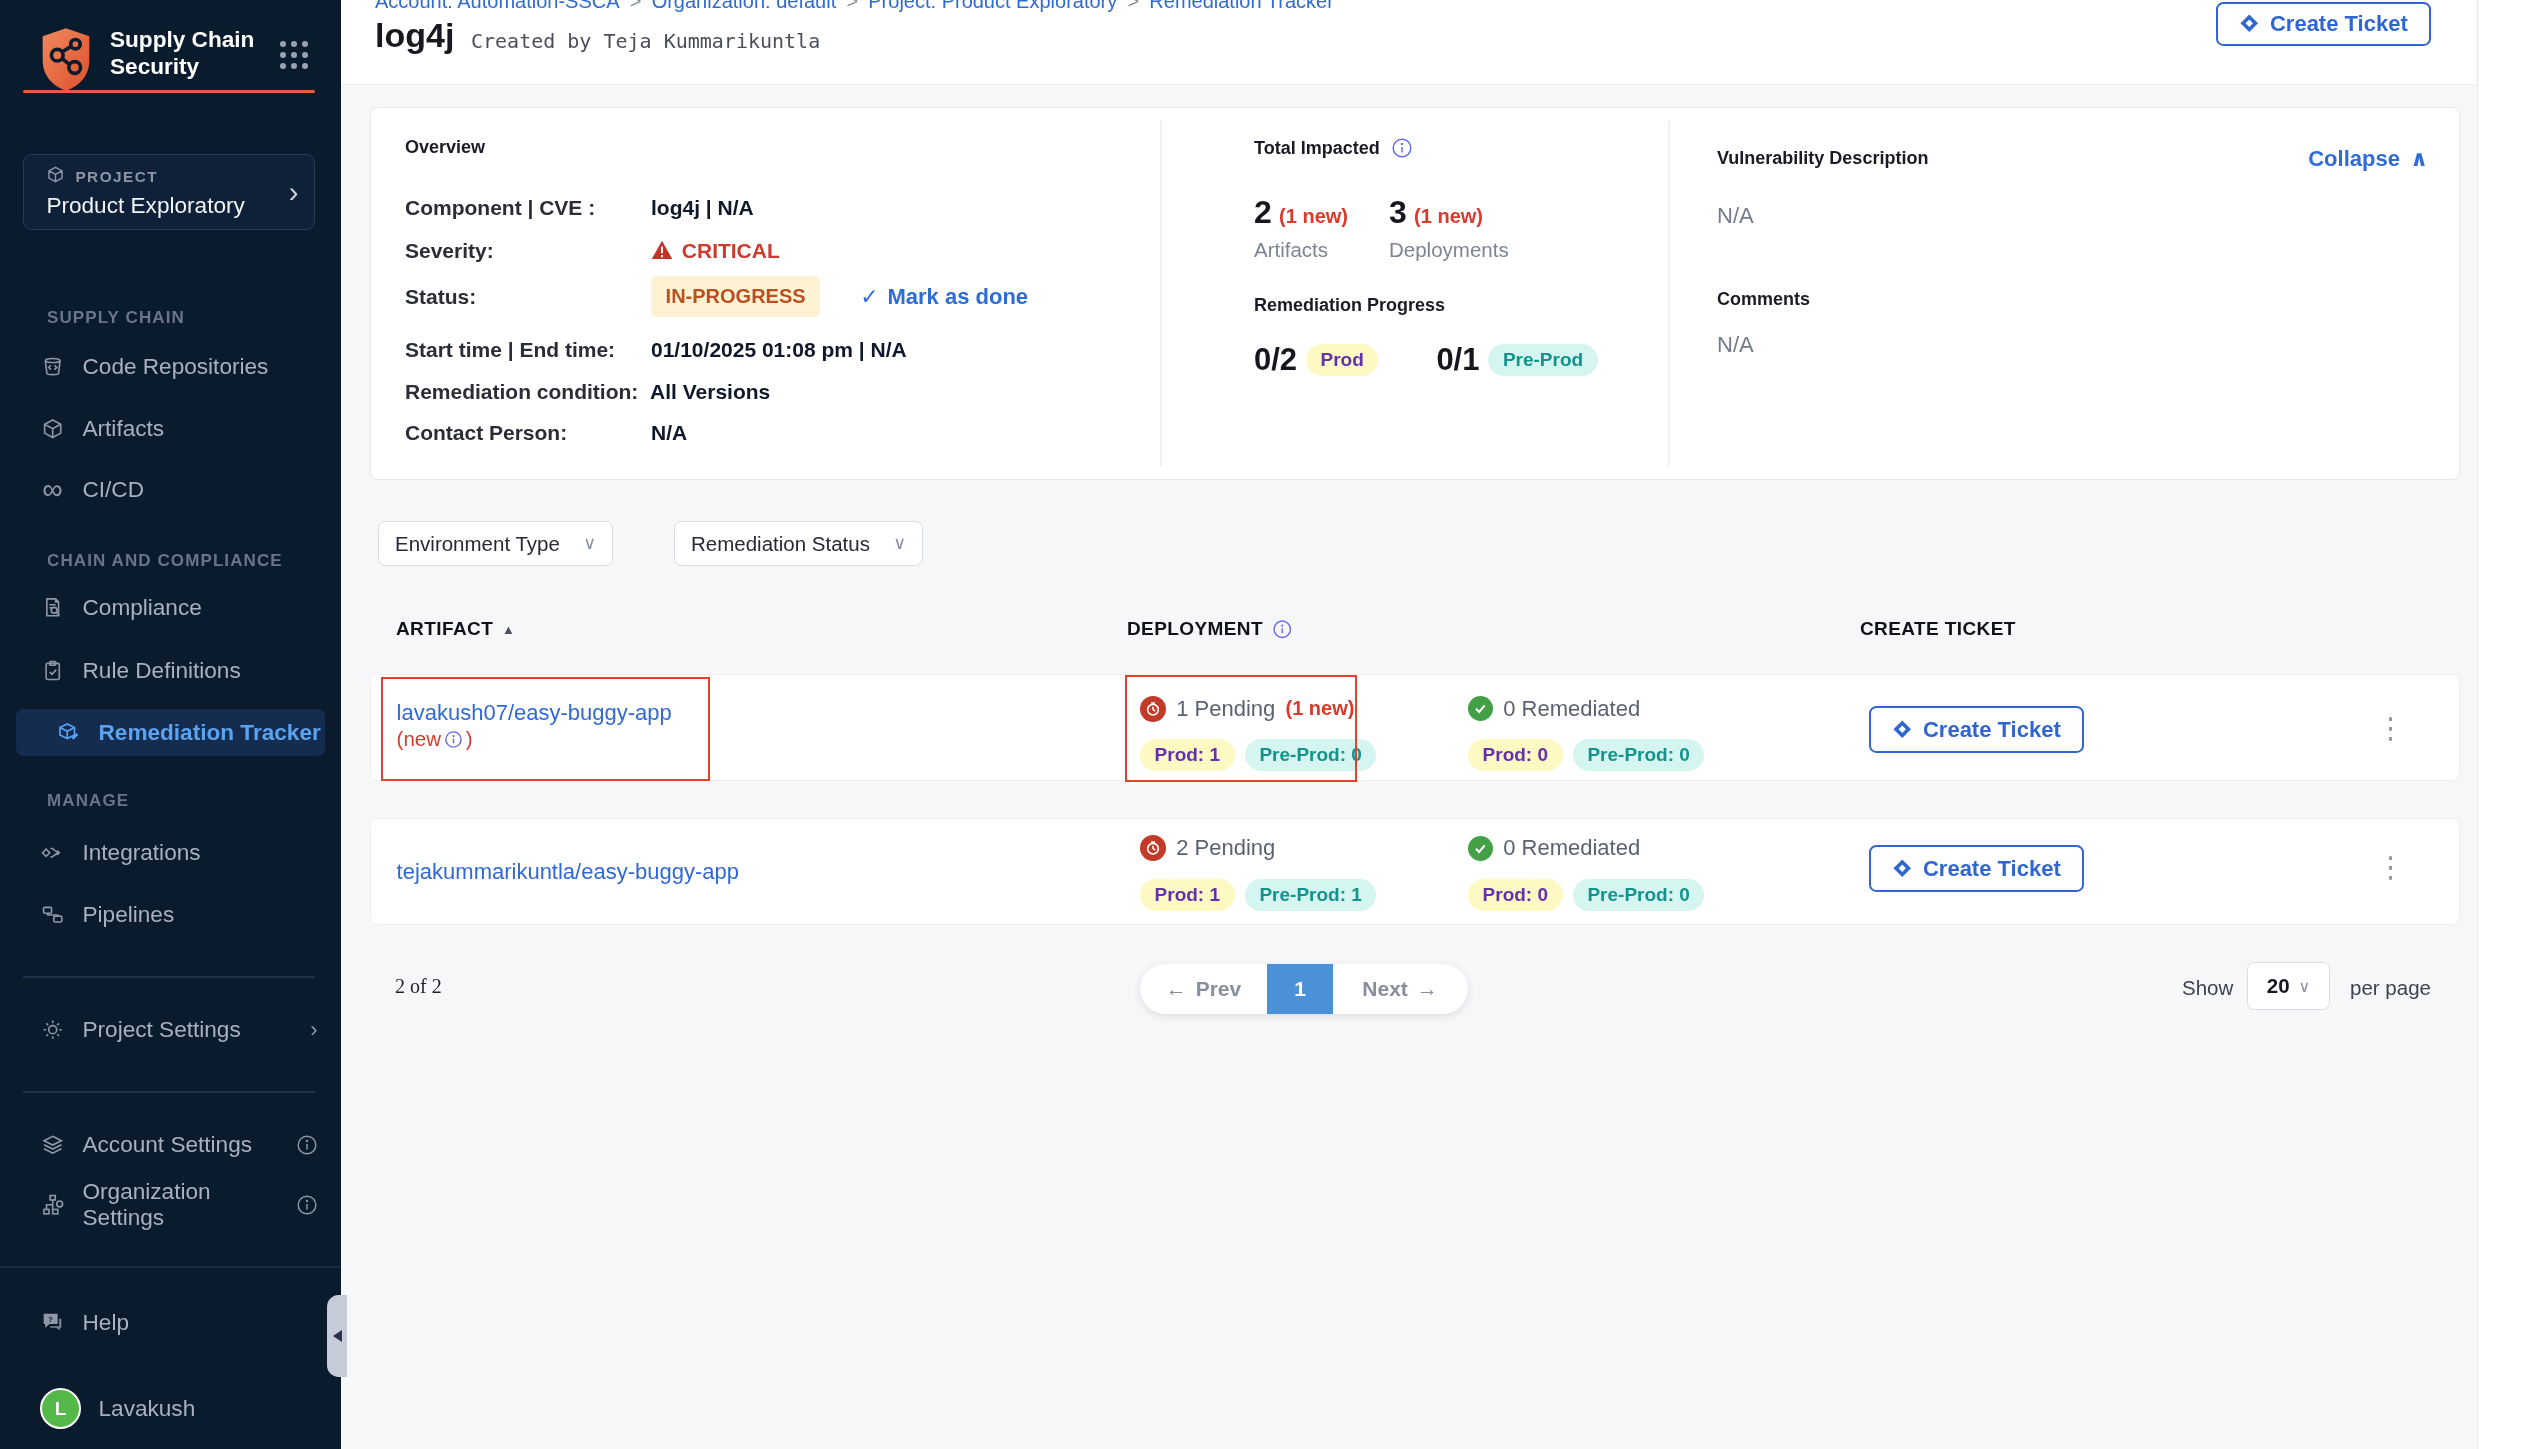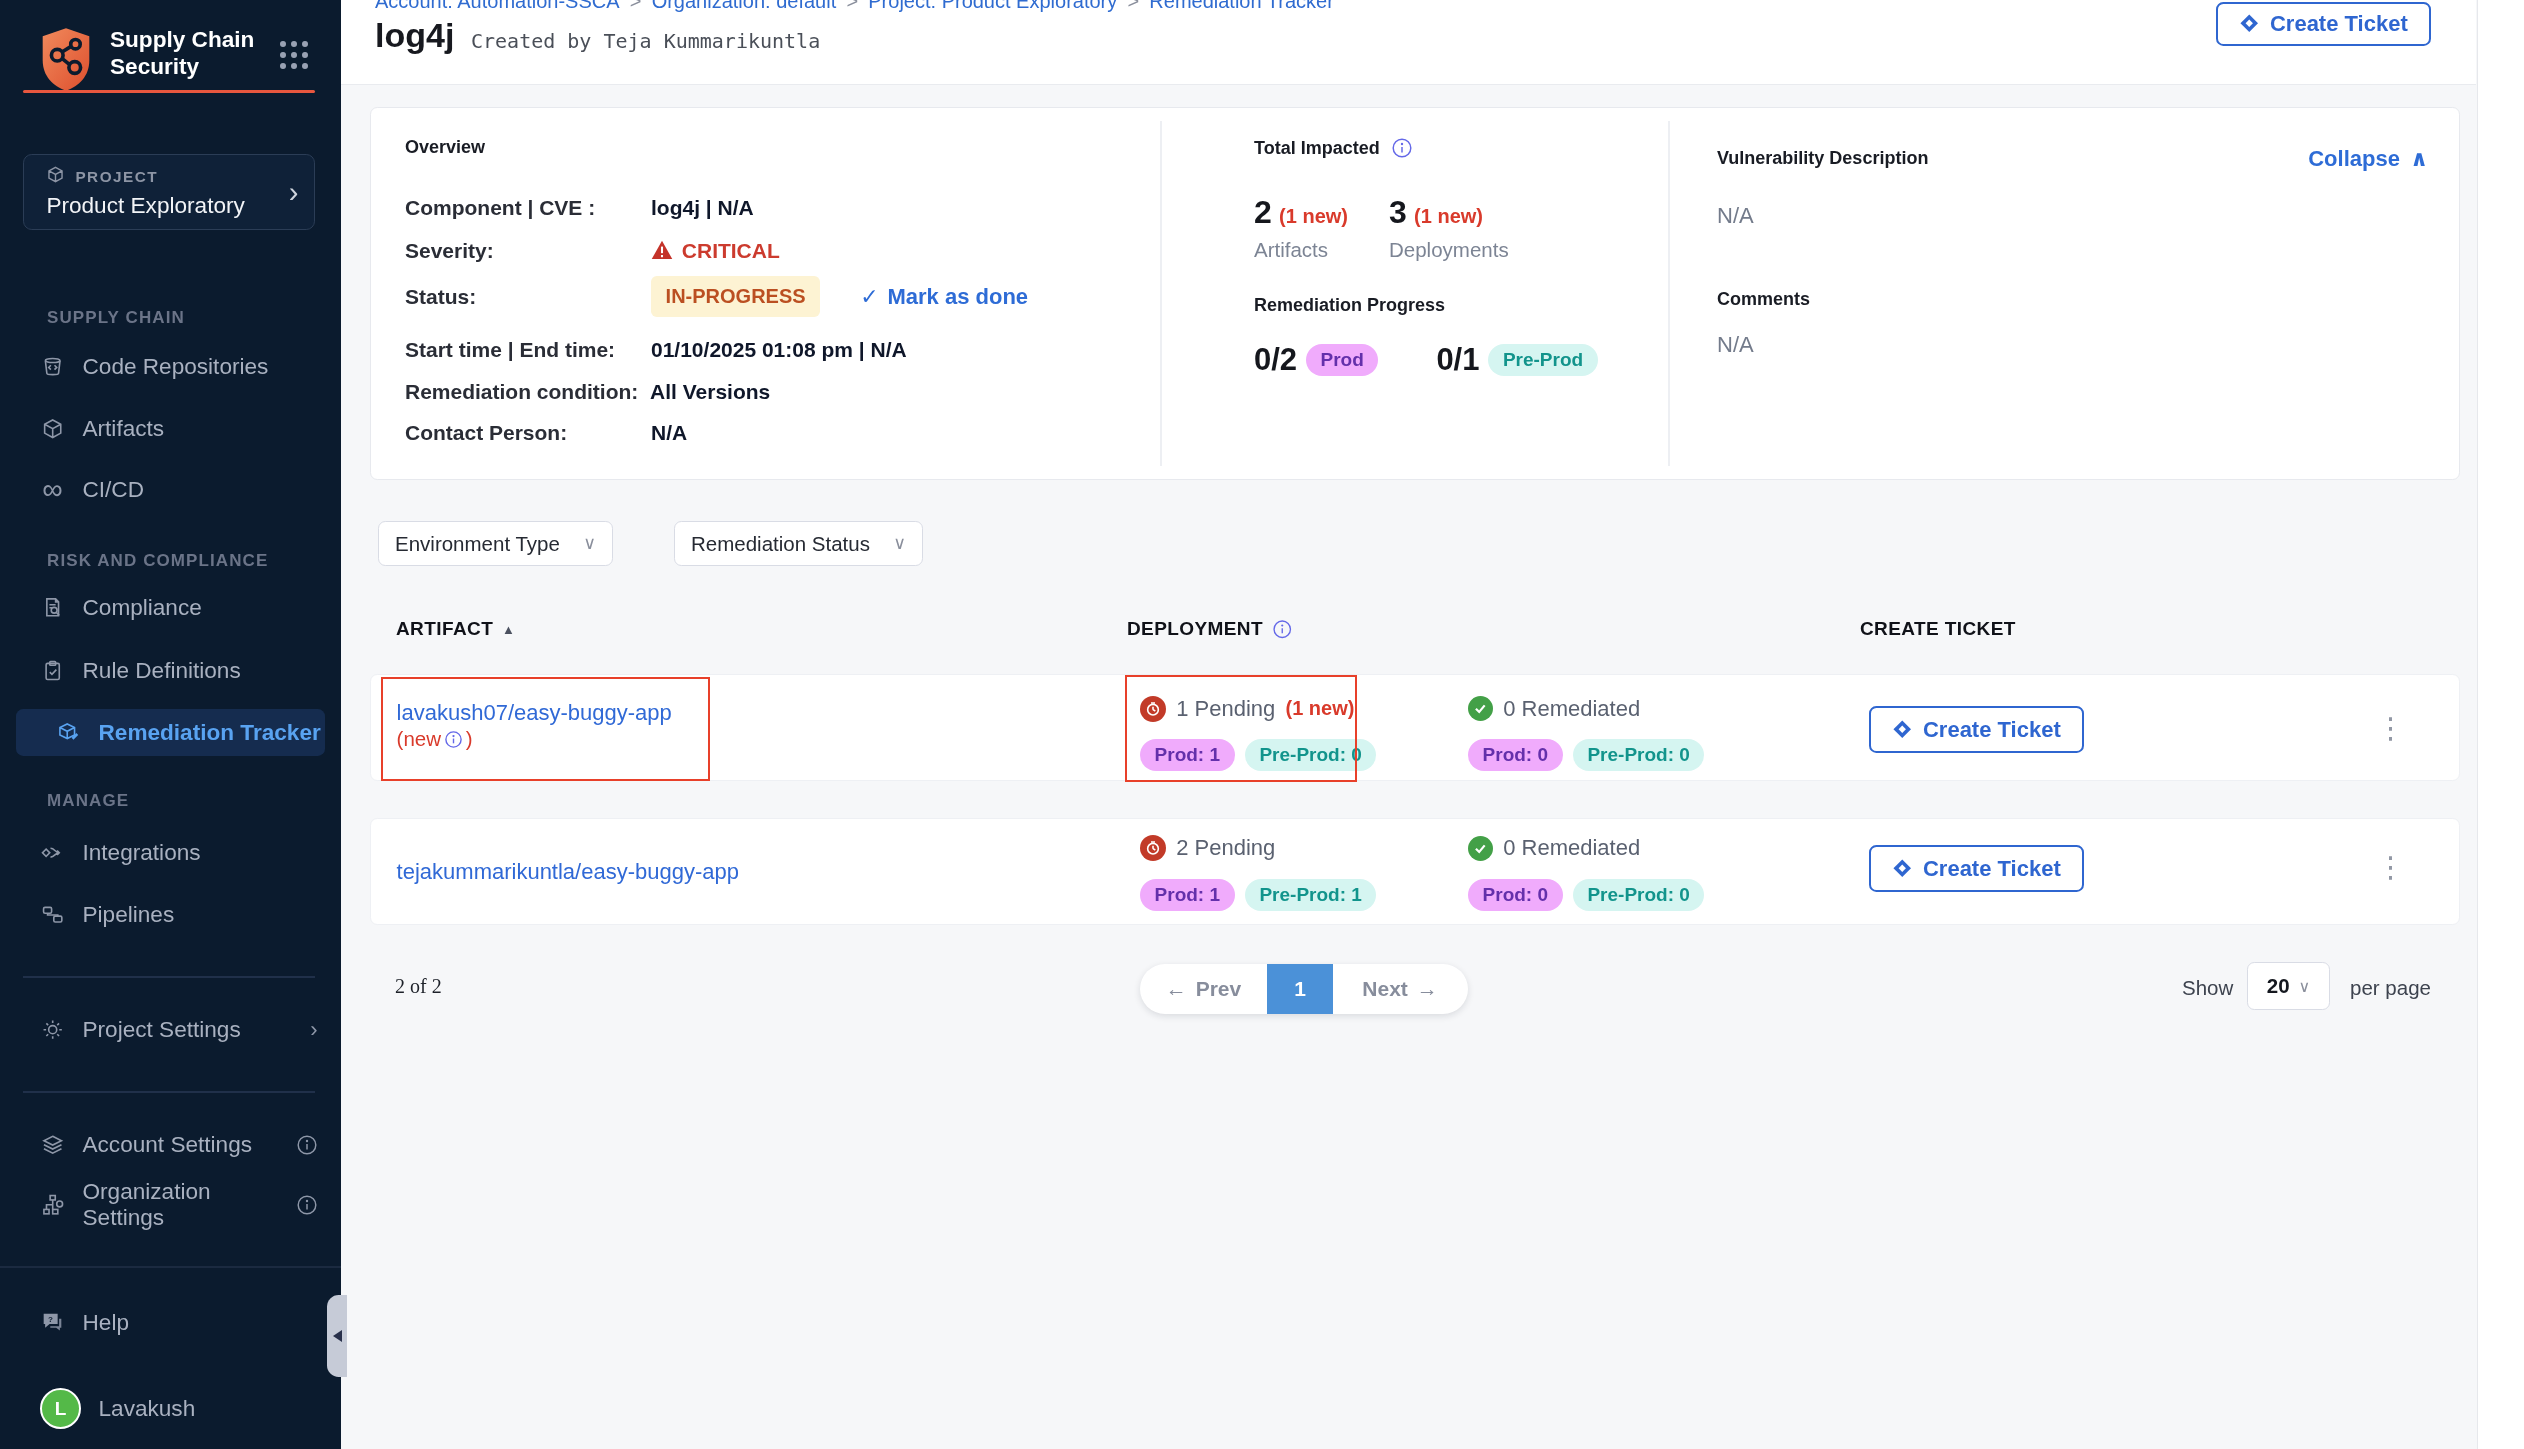--- a/index.html
+++ b/index.html
@@ -55,21 +55,21 @@
   .imp-title { position:absolute; left:883px; top:29px; display:flex; gap:11.7px; align-items:center; }
   .count-row { position:absolute; left:883px; top:86px; display:flex; gap:41px; }
   .cblock .cnum { font-size:32px; font-weight:bold; color:#15171d; }
   .cblock .cnew { font-size:20px; font-weight:bold; color:#d93a2b; margin-left:7.3px; }
   .cblock .clab { font-size:20.5px; color:#7c8494; margin-top:7.3px; }
   .prog-title { position:absolute; left:883px; top:187px; }
   .prog-row { position:absolute; left:883px; top:234px; display:flex; gap:58px; }
   .pblock { display:flex; flex-direction:row; align-items:center; gap:8.8px; }
   .pblock .pnum { font-size:31px; font-weight:bold; color:#15171d; }
   .badge { display:inline-block; padding:5.1px 14.6px; border-radius:17.5px; font-weight:bold; font-size:19px; white-space:nowrap; }
-  .badge.prod { background:#f0abfc; color:#6430ab; }
+  .badge.prod { background:#fef9c3; color:#6430ab; }
   .badge.preprod { background:#d5f5f1; color:#12948c; }
   .vuln-title { position:absolute; left:1346px; top:40px; }
   .collapse-link { position:absolute; right:31px; top:38px; color:#2e6cd6; font-weight:bold; font-size:22px; display:flex; gap:10.2px; align-items:center; cursor:pointer; }
   .na { position:absolute; font-size:22px; color:#737b8b; }
   .comments-title { position:absolute; left:1346px; top:181px; }
 
   
   .filter-box { position:absolute; top:521px; height:45px; background:#fff; border:1.5px solid #d9dce5; border-radius:7.3px; display:flex; align-items:center; justify-content:space-between; padding:0 16px; font-size:20.5px; color:#262a33; cursor:pointer; }
   .filter-box .chev { color:#8a8f9c; font-size:17.5px; }
 
@@ -172,21 +172,21 @@
           </svg>
       </span>
       <span>Artifacts</span>
     </div>
 
     <div class="sitem" style="top:466px">
       <span class="icn" style="font-size:29px; line-height:23.4px;">∞</span>
       <span>CI/CD</span>
     </div>
 
-    <div class="slabel" style="top:551px">RISK AND COMPLIANCE</div>
+    <div class="slabel" style="top:551px">CHAIN AND COMPLIANCE</div>
 
     <div class="sitem" style="top:584px">
       <span class="icn">
         <svg width="23.4" height="23.4" viewBox="0 0 32 32" fill="none" stroke="currentColor" stroke-width="2.2">
           <path d="M8 4 H20 L24 8 V27 H8 Z M20 4 V8 H24 M11.5 12 H20 M11.5 16 H15.5"></path>
           <circle cx="18" cy="19.5" r="4"></circle>
             <path d="M21 22.5 L25 26.5"></path>
           </svg>
       </span>
       <span>Compliance</span>

